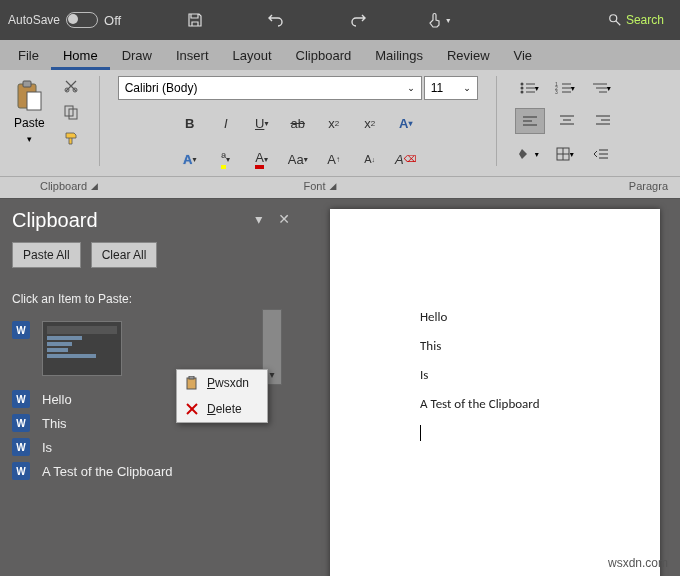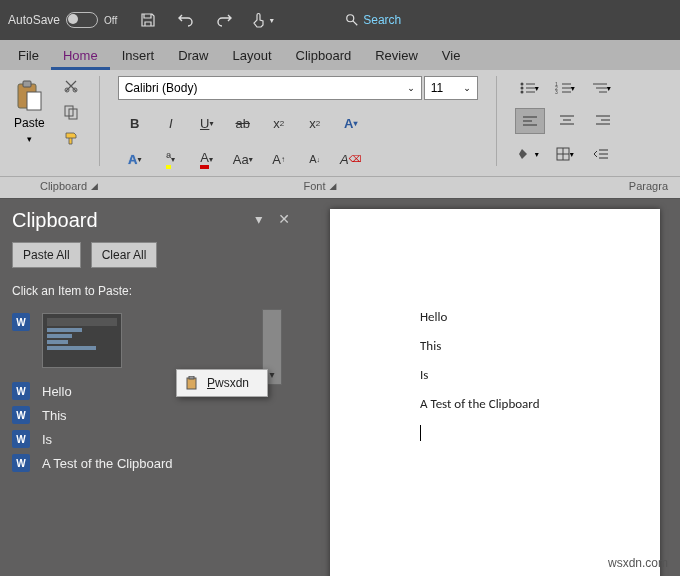--- a/index.html
+++ b/index.html
@@ -14,20 +14,21 @@
   }
   
   .titlebar {
     background: #444444;
     height: 40px;
     display: flex;
     align-items: center;
     color: #ddd;
     padding: 0 8px;
     gap: 4px;
+    justify-content: space-between;
   }
   .autosave {
     display: flex;
     align-items: center;
     gap: 6px;
     font-size: 12px;
     margin-right: 10px;
   }
   .toggle {
     width: 30px;
@@ -55,21 +56,21 @@
     justify-content: center;
     color: #ddd;
     cursor: pointer;
   }
   .doc-title { margin: 0 20px; font-size: 13px; color:#eee; }
   .search-box {
     display: flex;
     align-items: center;
     gap: 4px;
     padding: 4px 8px;
-    color:#7dd3fc;
+    color:#bef264;
     margin-left: 20px;
   }
   
   .ribbon-tabs {
     background: #b4b4b4;
     display: flex;
     align-items: center;
     height: 30px;
     padding: 0 6px;
     gap: 0;
@@ -77,21 +78,21 @@
   .ribbon-tab {
     padding: 0 12px;
     height: 100%;
     display: flex;
     align-items: center;
     font-size: 13px;
     color: #222;
     cursor: pointer;
   }
   .ribbon-tab.active {
-    color: #701a75;
+    color: #000000;
     box-shadow: inset 0 -3px 0 #2b579a;
     font-weight: 400;
   }
   
   .ribbon {
     background: #cfcfcf;
     padding: 6px 8px 2px 8px;
     display: flex;
     gap: 14px;
     border-bottom: 1px solid #aaa;
@@ -166,21 +167,21 @@
   .clip-title { font-size:20px; color:#fff; margin:0 0 10px 0; }
   .clip-close-row {
     position:absolute;
     right:10px;
     top:12px;
     display:flex;
     gap:16px;
     color:#ccc;
     font-size:14px;
   }
-  .clip-btns { display:flex; gap:10px; margin-bottom:16px; }
+  .clip-btns { display:flex; gap:10px; margin-bottom:24px; }
   .clip-btn {
     background:#ccc;
     color:#222;
     border:1px solid #888;
     padding:5px 10px;
     font-size:12px;
     cursor:pointer;
   }
   .clip-hint { font-size:12px; margin-bottom:12px; color:#eee; }
   .clip-item {
@@ -271,21 +272,21 @@
   .para-btn { width:28px; height:24px; display:flex; align-items:center; justify-content:center; cursor:pointer; }
   .para-btn.active { background:#aaa; border:1px solid #888; }
 </style>
 </head>
 <body>
 
 <div class="titlebar">
   <div class="autosave">
     <span>AutoSave</span>
     <span class="toggle"></span>
-    <span style="font-size:10px;">Off</span>
+    <span style="font-size:13px;">Off</span>
   </div>
   <div class="title-icon">
     <svg width="16" height="16" viewBox="0 0 16 16">
         <path fill="none" stroke="#ddd" stroke-width="1.2" d="M2 2h10l2 2v10H2z M4 2v4h7V2 M5 14v-4h6v4"></path>
       </svg>
   </div>
   <div class="title-icon">
     <svg width="18" height="18" viewBox="0 0 18 18">
         <path fill="none" stroke="#ddd" stroke-width="1.4" d="M5 4 2 7l3 3 M2 7h9a4 4 0 0 1 0 8"></path>
       </svg>
@@ -307,24 +308,25 @@
         <circle cx="6" cy="6" r="4" fill="none" stroke="#ddd" stroke-width="1.4"></circle>
         <line x1="9" y1="9" x2="14" y2="14" stroke="#ddd" stroke-width="1.4"></line>
       </svg>
     <span>Search</span>
   </div>
 </div>
 
 <div class="ribbon-tabs">
   <div class="ribbon-tab">File</div>
   <div class="ribbon-tab active">Home</div>
+  <div class="ribbon-tab">Draw</div>
   <div class="ribbon-tab">Insert</div>
-  <div class="ribbon-tab">Draw</div>
   <div class="ribbon-tab">Layout</div>
   <div class="ribbon-tab">Clipboard</div>
+  <div class="ribbon-tab">Mailings</div>
   <div class="ribbon-tab">Review</div>
   <div class="ribbon-tab">Vie</div>
 </div>
 
 <div class="ribbon">
 
   <div class="group">
     <div class="group-row">
       <div class="big-paste">
         <svg width="28" height="32" viewBox="0 0 28 32">
@@ -352,21 +354,21 @@
         <div class="mini-icon">
           <svg width="16" height="16" viewBox="0 0 16 16">
               <path d="M3 3h8l2 2v3H3z M6 8v6h3V8" fill="#f5c242" stroke="#555" stroke-width="0.8"></path>
             </svg>
         </div>
       </div>
     </div>
   </div>
   <div class="group-divider"></div>
 
-  <div class="group" style="align-items:flex-start;">
+  <div class="group" style="align-items:center;">
     <div class="font-row">
       <div class="font-box" style="width:290px;">
         <span>Calibri (Body)</span>
         <span style="font-size:9px;">⌄</span>
       </div>
       <div class="font-box" style="width:40px;">
         <span>11</span>
         <span style="font-size:9px;">⌄</span>
       </div>
     </div>
@@ -553,20 +555,27 @@
     </div>
 
     <div class="ctx-menu">
       <div class="ctx-item">
         <svg width="14" height="14" viewBox="0 0 14 14">
             <rect x="2" y="2" width="9" height="11" fill="#d9a85e" stroke="#555"></rect>
             <rect x="4" y="0" width="5" height="3" fill="#999" stroke="#555"></rect>
           </svg>
         <span><span class="u">P</span><span>wsxdn</span></span>
       </div>
+      <div class="ctx-item">
+        <svg width="14" height="14" viewBox="0 0 14 14">
+            <line x1="2" y1="2" x2="12" y2="12" stroke="#c00" stroke-width="2"></line>
+            <line x1="12" y1="2" x2="2" y2="12" stroke="#c00" stroke-width="2"></line>
+          </svg>
+        <span><span class="u">D</span><span>elete</span></span>
+      </div>
     </div>
   </div>
 
   <div class="page-canvas">
     <div class="page">
       <div class="doc-line">Hello</div>
       <div class="doc-line">This</div>
       <div class="doc-line">Is</div>
       <div class="doc-line">A Test of the Clipboard</div>
       <div class="doc-line"><span class="cursor"></span></div>

